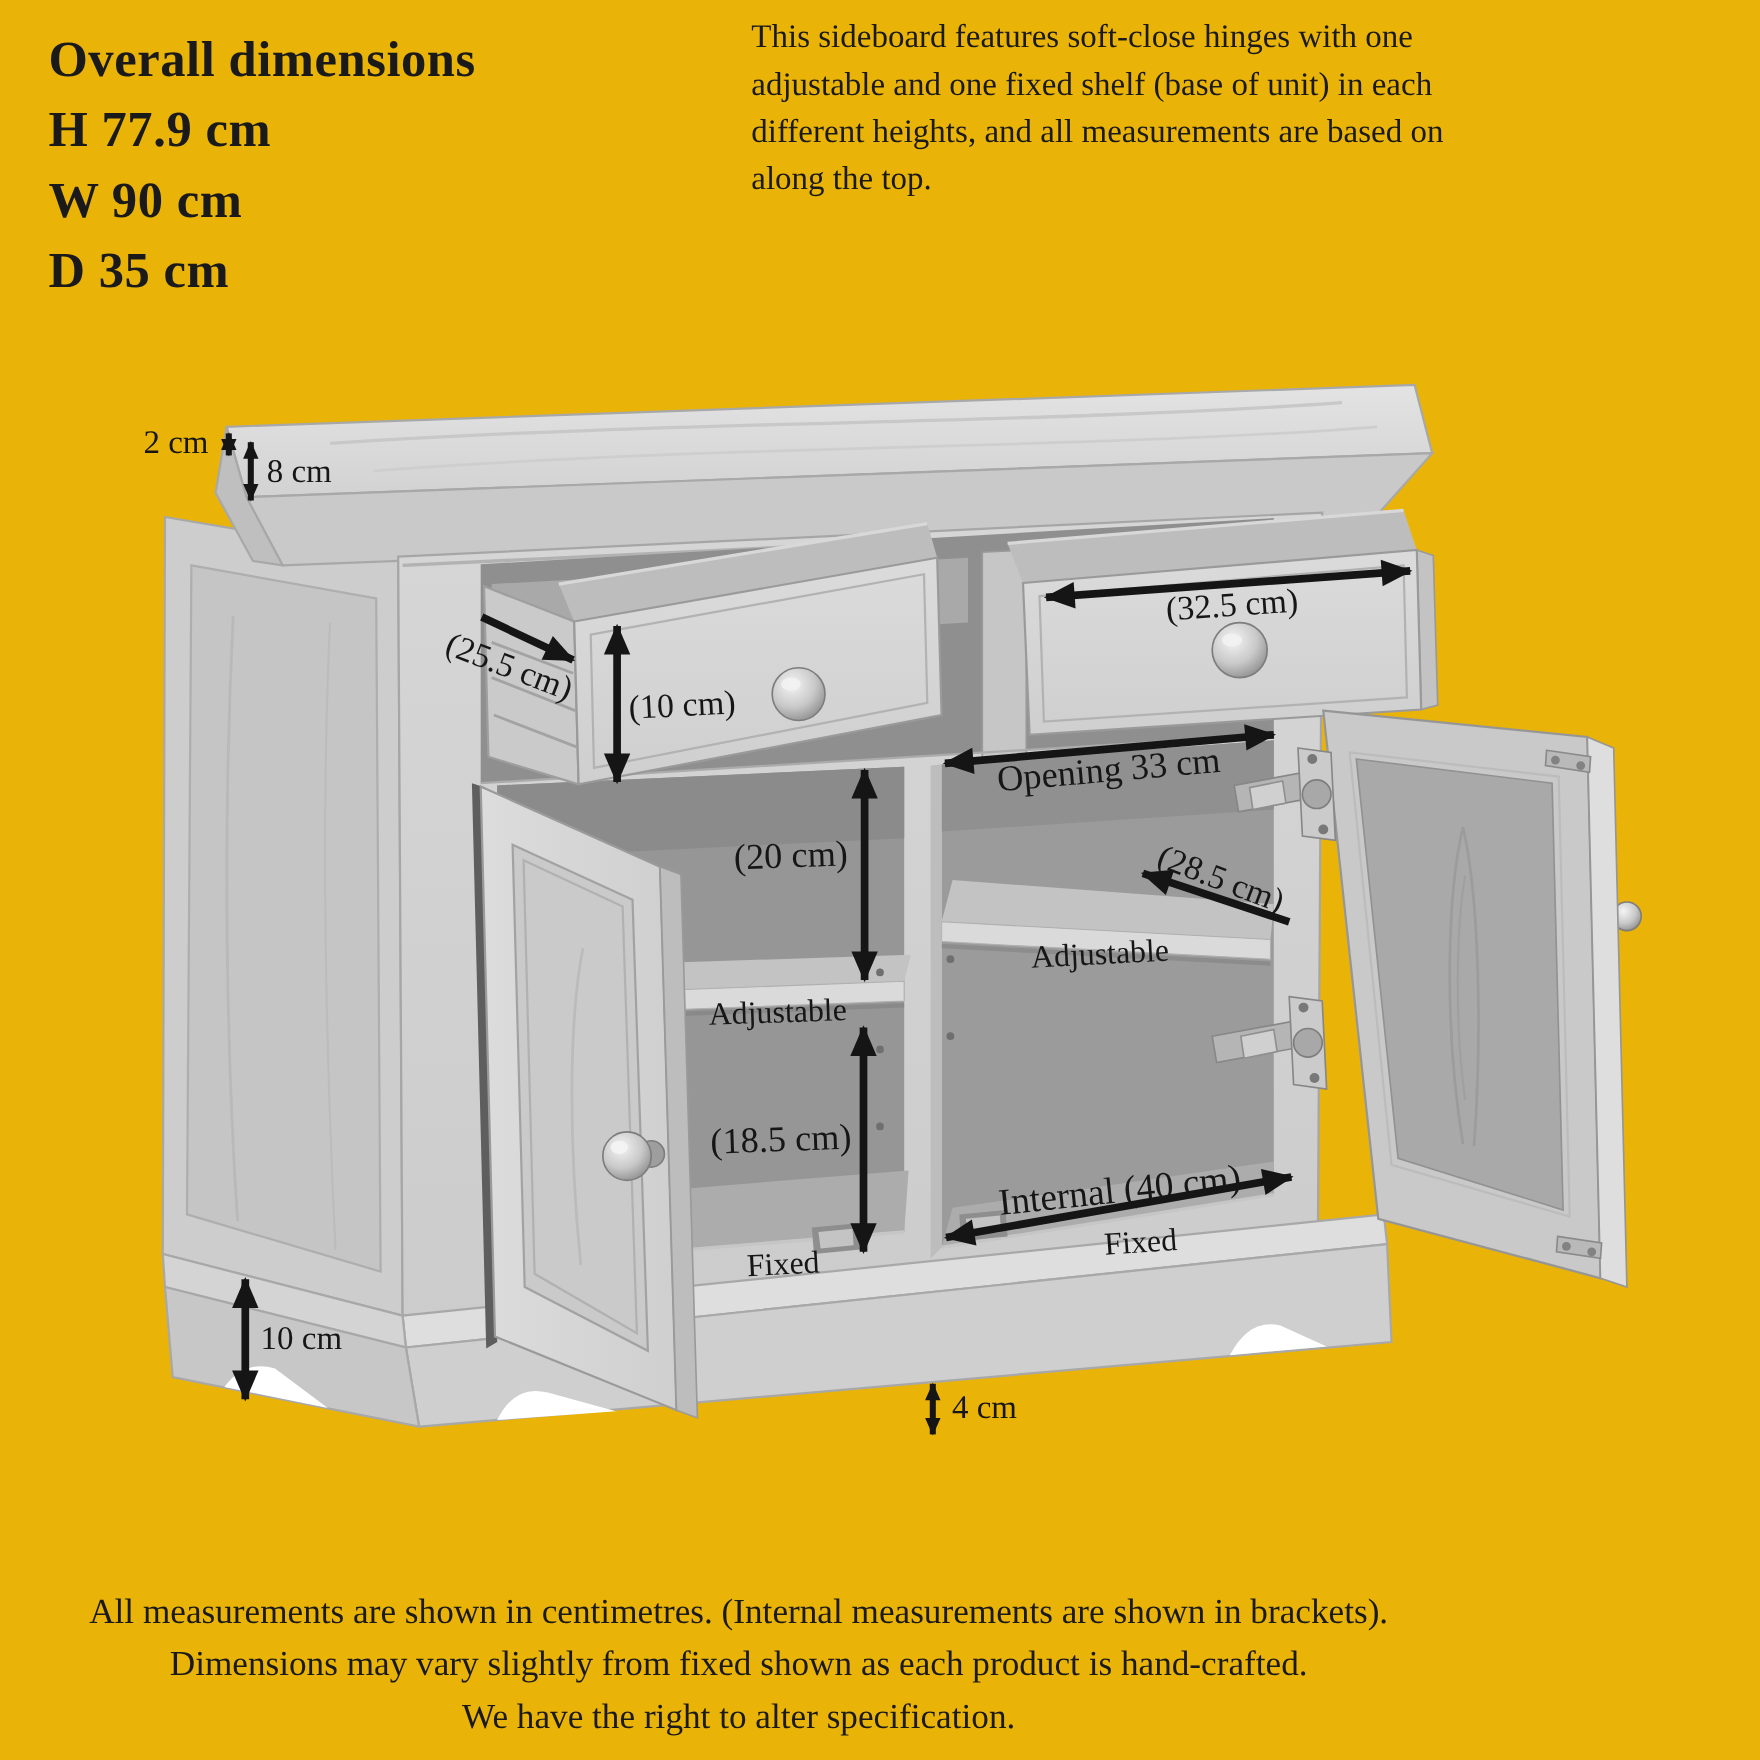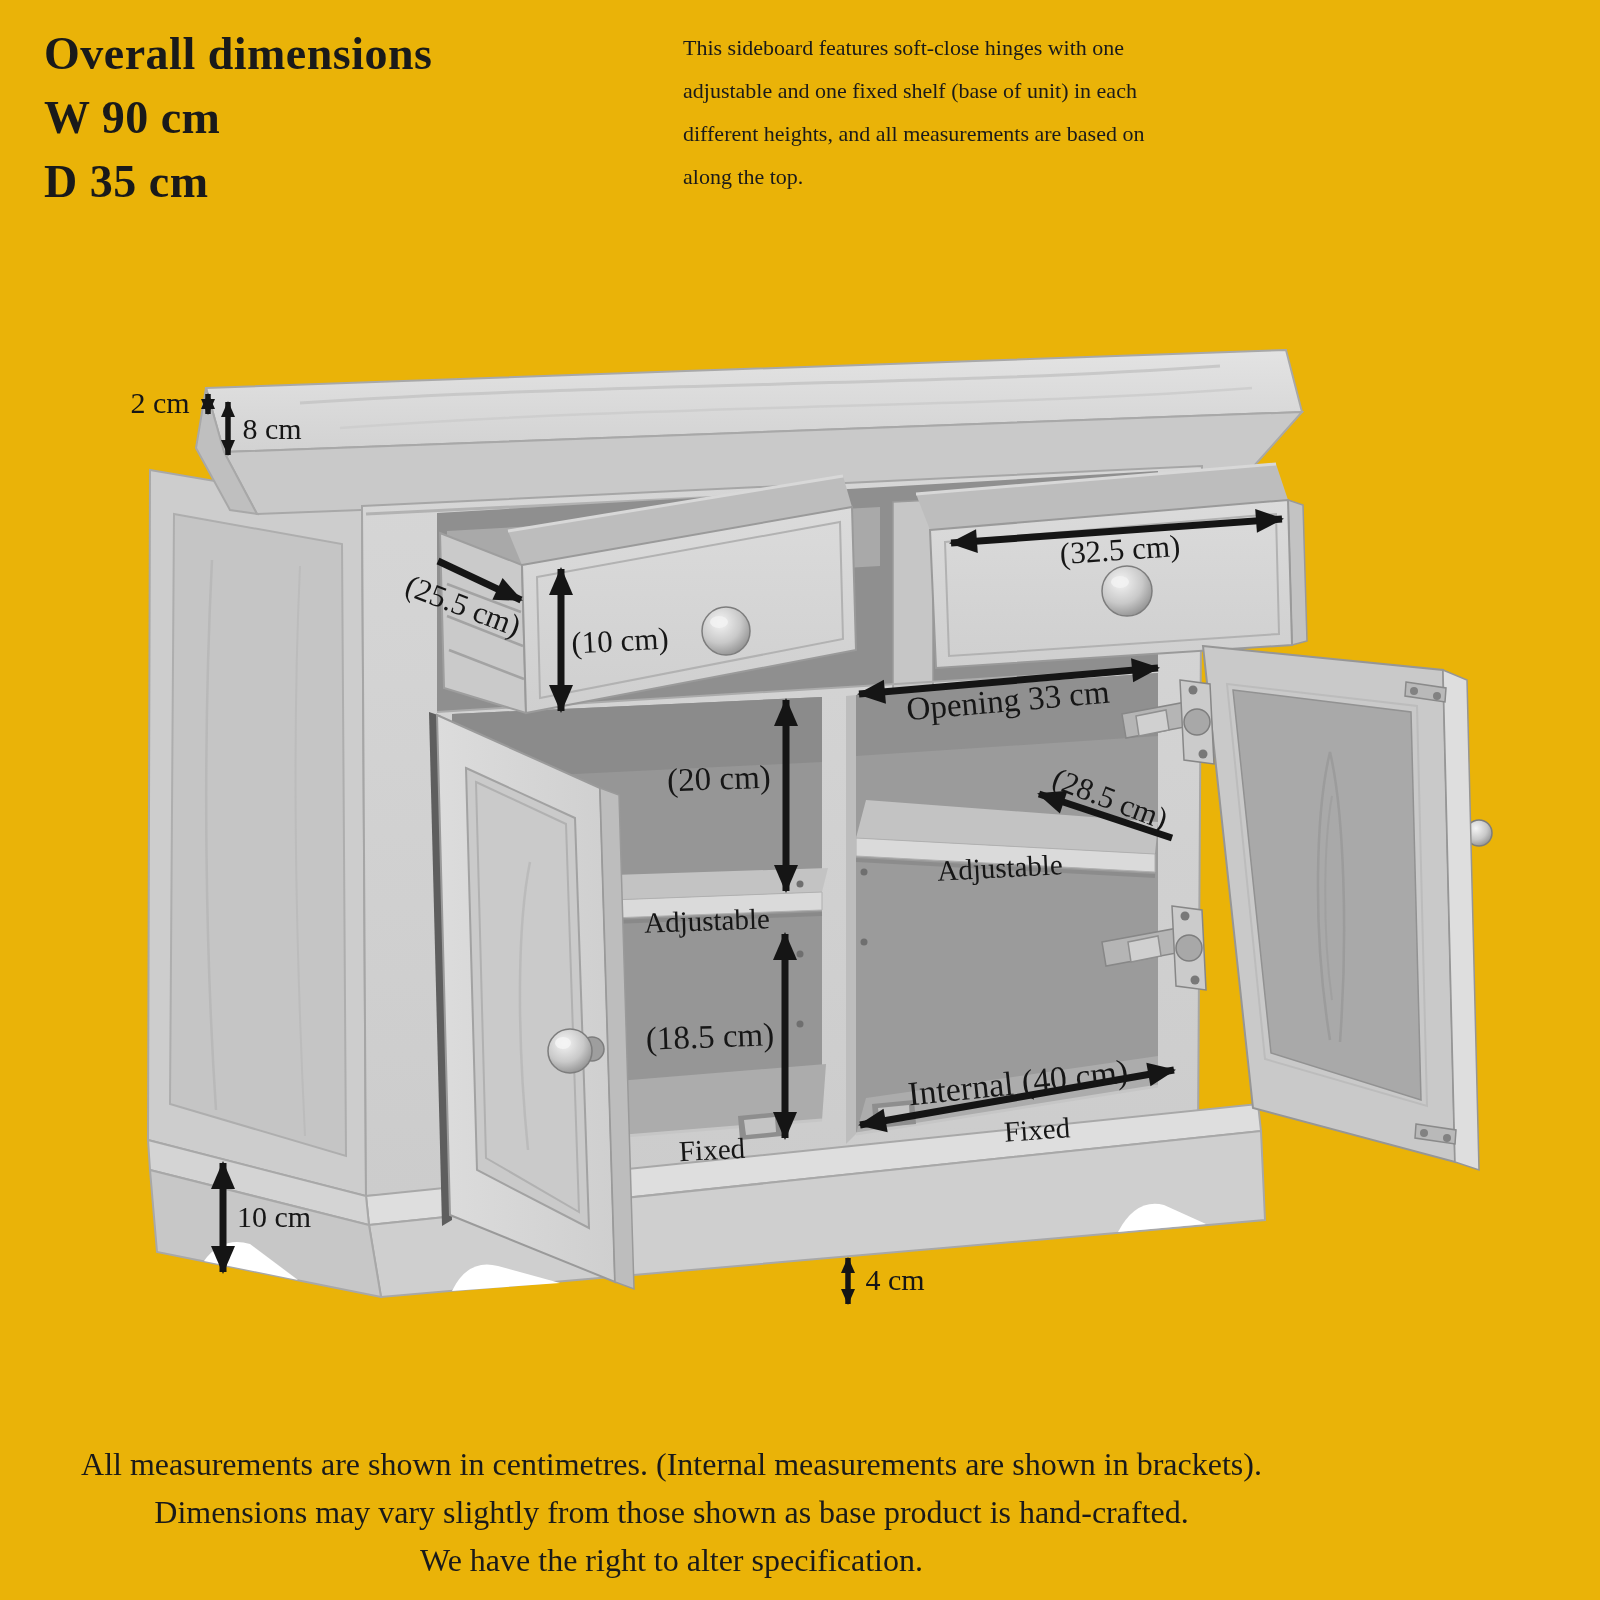--- a/index.html
+++ b/index.html
@@ -3,21 +3,21 @@
 <meta charset="utf-8">
 <style>
   html,body{margin:0;padding:0;background:#ffffff;}
   .stage{
     position:relative;width:1600px;height:1600px;background:#eab308;overflow:hidden;
     font-family:Liberation Serif, serif;color:#1a1a1a;
   }
   
   .dims-block{position:absolute;left:44px;top:22px;font-size:46px;line-height:64px;font-weight:600;letter-spacing:.5px;}
   
-  .description{position:absolute;left:683px;top:26px;width:790px;font-size:22px;line-height:43px;font-weight:400;}
+  .description{position:absolute;left:683px;top:12px;width:790px;font-size:30px;line-height:43px;font-weight:400;}
   
   .footer{position:absolute;left:0;top:1440px;width:1343px;text-align:center;font-size:32px;line-height:48px;font-weight:400;}
   
   .illus{position:absolute;left:0;top:0;width:1600px;height:1600px;}
   
   .lbl{position:absolute;white-space:nowrap;font-weight:500;color:#161616;transform-origin:center;}
   .s29{font-size:29px;} .s30{font-size:30px;} .s31{font-size:31px;} .s33{font-size:33px;} .s34{font-size:34px;}
 </style>
 </head>
 <body>
@@ -202,20 +202,21 @@
       <line x1="1172" y1="838" x2="1039" y2="794" marker-end="url(#ah)"></line>
       <line x1="785" y1="934" x2="785" y2="1138" marker-start="url(#ah)" marker-end="url(#ah)"></line>
       <line x1="860" y1="1125" x2="1174" y2="1070" marker-start="url(#ah)" marker-end="url(#ah)"></line>
       <line x1="223" y1="1163" x2="223" y2="1272" marker-start="url(#ah)" marker-end="url(#ah)"></line>
       <line x1="848" y1="1258" x2="848" y2="1304" stroke-width="5.5" marker-start="url(#ahS)" marker-end="url(#ahS)"></line>
     </g>
   </svg>
 
   <div class="dims-block">
     <div>Overall dimensions</div>
+    <div>H 77.9 cm</div>
     <div>W 90 cm</div>
     <div>D 35 cm</div>
   </div>
 
   <div class="description">
     <div>This sideboard features soft-close hinges with one</div>
     <div>adjustable and one fixed shelf (base of unit) in each</div>
     <div>different heights, and all measurements are based on</div>
     <div>along the top.</div>
   </div>
@@ -234,17 +235,17 @@
     <div class="lbl s33" style="left:710px;top:1037px;transform:translate(-50%,-50%) rotate(-2deg);">(18.5 cm)</div>
     <div class="lbl s34" style="left:1018px;top:1083px;transform:translate(-50%,-50%) rotate(-6deg);">Internal (40 cm)</div>
     <div class="lbl s29" style="left:712px;top:1150px;transform:translate(-50%,-50%) rotate(-3deg);">Fixed</div>
     <div class="lbl s29" style="left:1037px;top:1130px;transform:translate(-50%,-50%) rotate(-4deg);">Fixed</div>
     <div class="lbl s30" style="left:274px;top:1217px;transform:translate(-50%,-50%);">10 cm</div>
     <div class="lbl s30" style="left:895px;top:1280px;transform:translate(-50%,-50%);">4 cm</div>
   </div>
 
   <div class="footer">
     <div>All measurements are shown in centimetres. (Internal measurements are shown in brackets).</div>
-    <div>Dimensions may vary slightly from those shown as base product is hand-crafted.</div>
+    <div>Dimensions may vary slightly from fixed shown as each product is hand-crafted.</div>
     <div>We have the right to alter specification.</div>
   </div>
 
 </div>
 
 </body></html>

